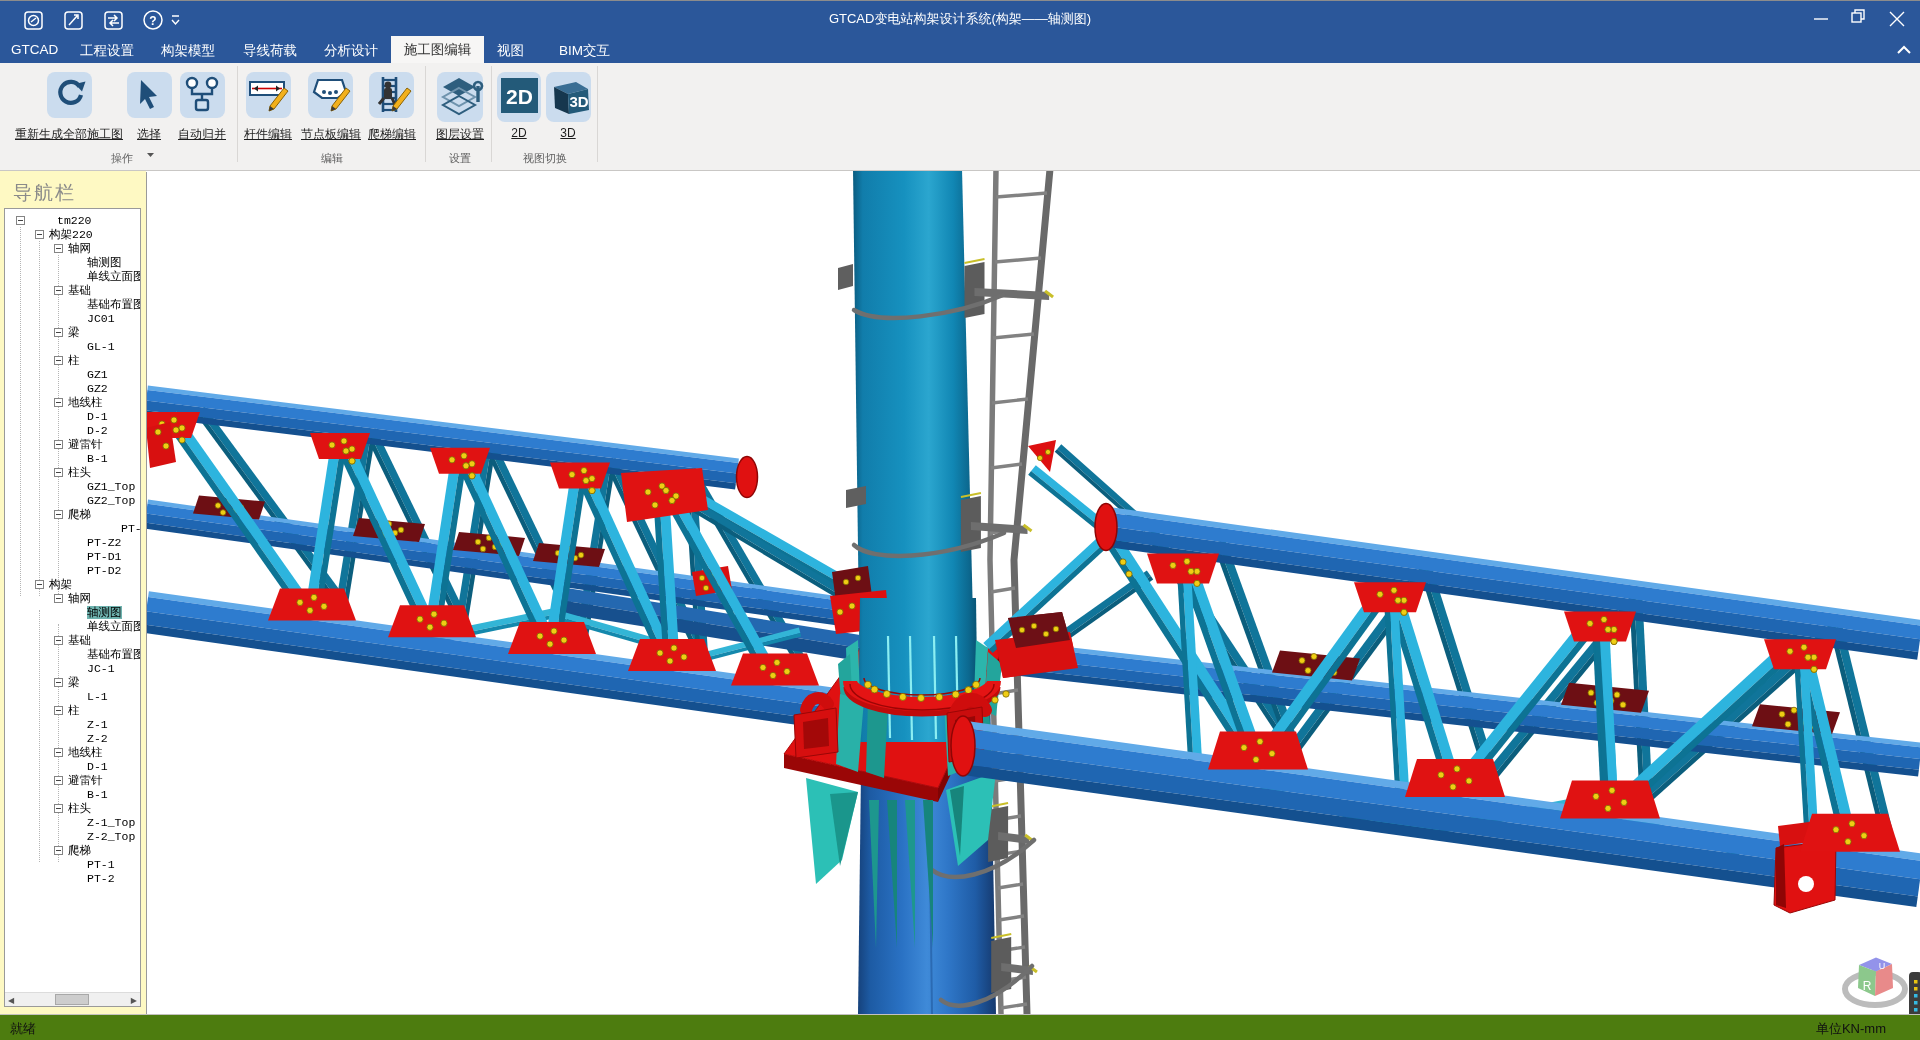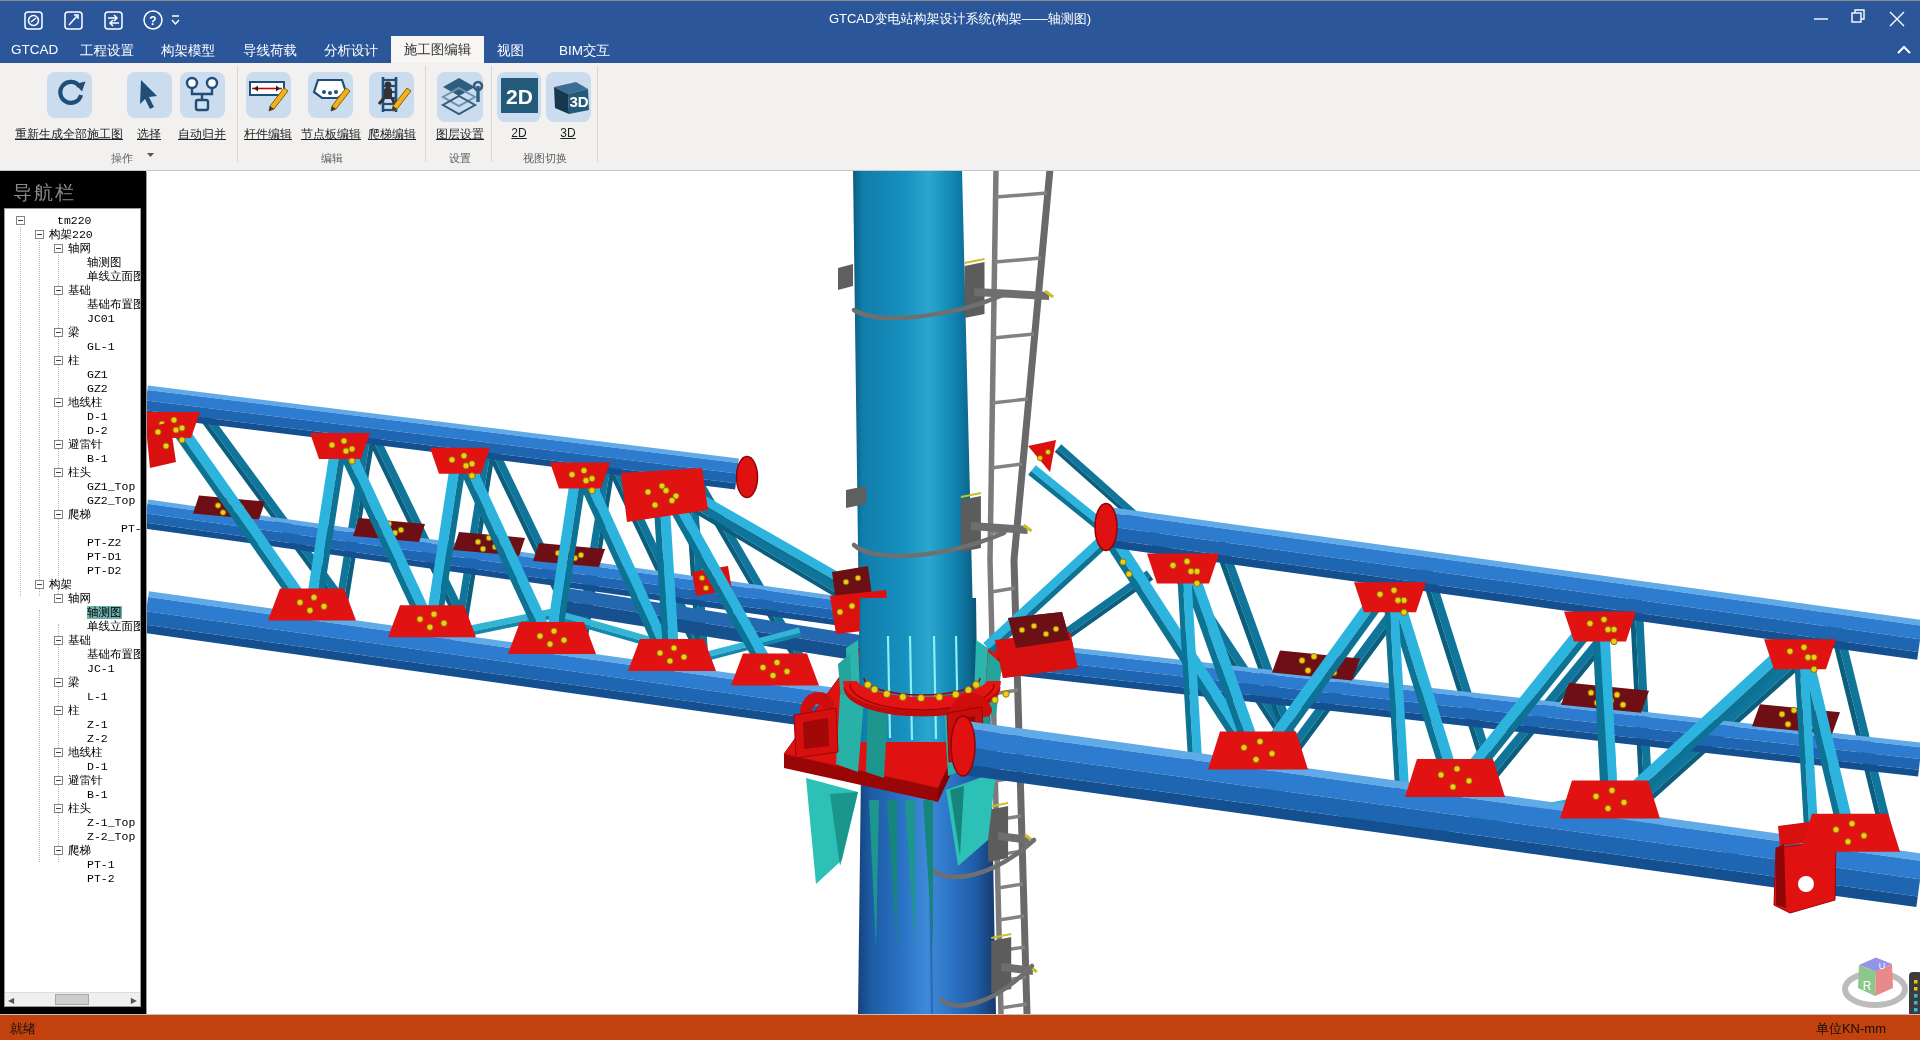--- a/index.html
+++ b/index.html
@@ -5,31 +5,31 @@
 .abs { position:absolute; }
 #titlebar { left:0; top:0; width:1920px; height:36px; background:#2b579a; border-top:1px solid #8c8c8c; }
 #title { left:0; top:10px; width:1920px; text-align:center; color:#fff; font-size:13px; }
 #tabs { left:0; top:36px; width:1920px; height:27px; background:#2b579a; }
 .tab { position:absolute; top:6px; color:#fff; font-size:13.5px; }
 #activetab { position:absolute; left:391px; top:0; width:93px; height:27px; background:#f7f6f5; color:#333; font-size:13.5px; text-align:center; line-height:27px; }
 #ribbon { left:0; top:63px; width:1920px; height:108px; background:#f2f1f0; border-bottom:1px solid #c9c7c5; }
 .rlbl { position:absolute; top:63px; font-size:12px; color:#1e1e1e; width:120px; text-align:center;text-decoration:underline; }
 .glbl { position:absolute; top:88px; font-size:11px; color:#5f5f5f; width:120px; text-align:center; }
 .vsep { position:absolute; top:3px; width:1px; height:96px; background:#d9d7d5; }
-#leftpanel { left:0; top:171px; width:146px; height:843px; background:#000000; }
+#leftpanel { left:0; top:171px; width:146px; height:843px; background:#fef9c3; }
 #navtitle { position:absolute; left:13px; top:9px; font-size:19px; color:#8a8a8a; letter-spacing:2px; }
 #treebox { position:absolute; left:4px; top:37px; width:137px; height:799px; background:#fff; border:1px solid #9a9a9a; overflow:hidden; }
 .trow { position:absolute; font-family:"Liberation Mono",monospace; font-size:11.5px; color:#000; white-space:nowrap; line-height:13px; }
 .exp { position:absolute; width:9px; height:9px; background:#fff; border:1px solid #848484; }
 .exp::after { content:""; position:absolute; left:1px; top:3px; width:5px; height:1px; background:#444; }
 .dot { position:absolute; width:1px; border-left:1px dotted #b5b5b5; }
 #hscroll { position:absolute; left:0px; top:783px; width:135px; height:14px; background:#f0f0f0; border-top:1px solid #dcdcdc; }
 #hthumb { position:absolute; left:50px; top:1px; width:34px; height:11px; background:#cdcdcd; border:1px solid #a8a8a8; }
 .harr { position:absolute; top:3px; font-size:8px; color:#555; }
-#statusbar { left:0; top:1014px; width:1920px; height:26px; background:#c2410c; border-top:1px solid #c3c1bf; font-size:13px; color:#111; }
+#statusbar { left:0; top:1014px; width:1920px; height:26px; background:#4d7c0f; border-top:1px solid #c3c1bf; font-size:13px; color:#111; }
 </style></head>
 <body>
 <svg class="abs" style="left:0;top:0" width="1920" height="1040" viewBox="0 0 1920 1040">
     <defs>
 <linearGradient id="colTeal" x1="853" x2="975" y1="0" y2="0" gradientUnits="userSpaceOnUse">
 <stop offset="0" stop-color="#0a5c80"></stop>
         <stop offset="0.08" stop-color="#117dab"></stop>
 <stop offset="0.42" stop-color="#1691bf"></stop>
         <stop offset="0.62" stop-color="#2ba6cf"></stop>
 <stop offset="0.82" stop-color="#1187b4"></stop>

